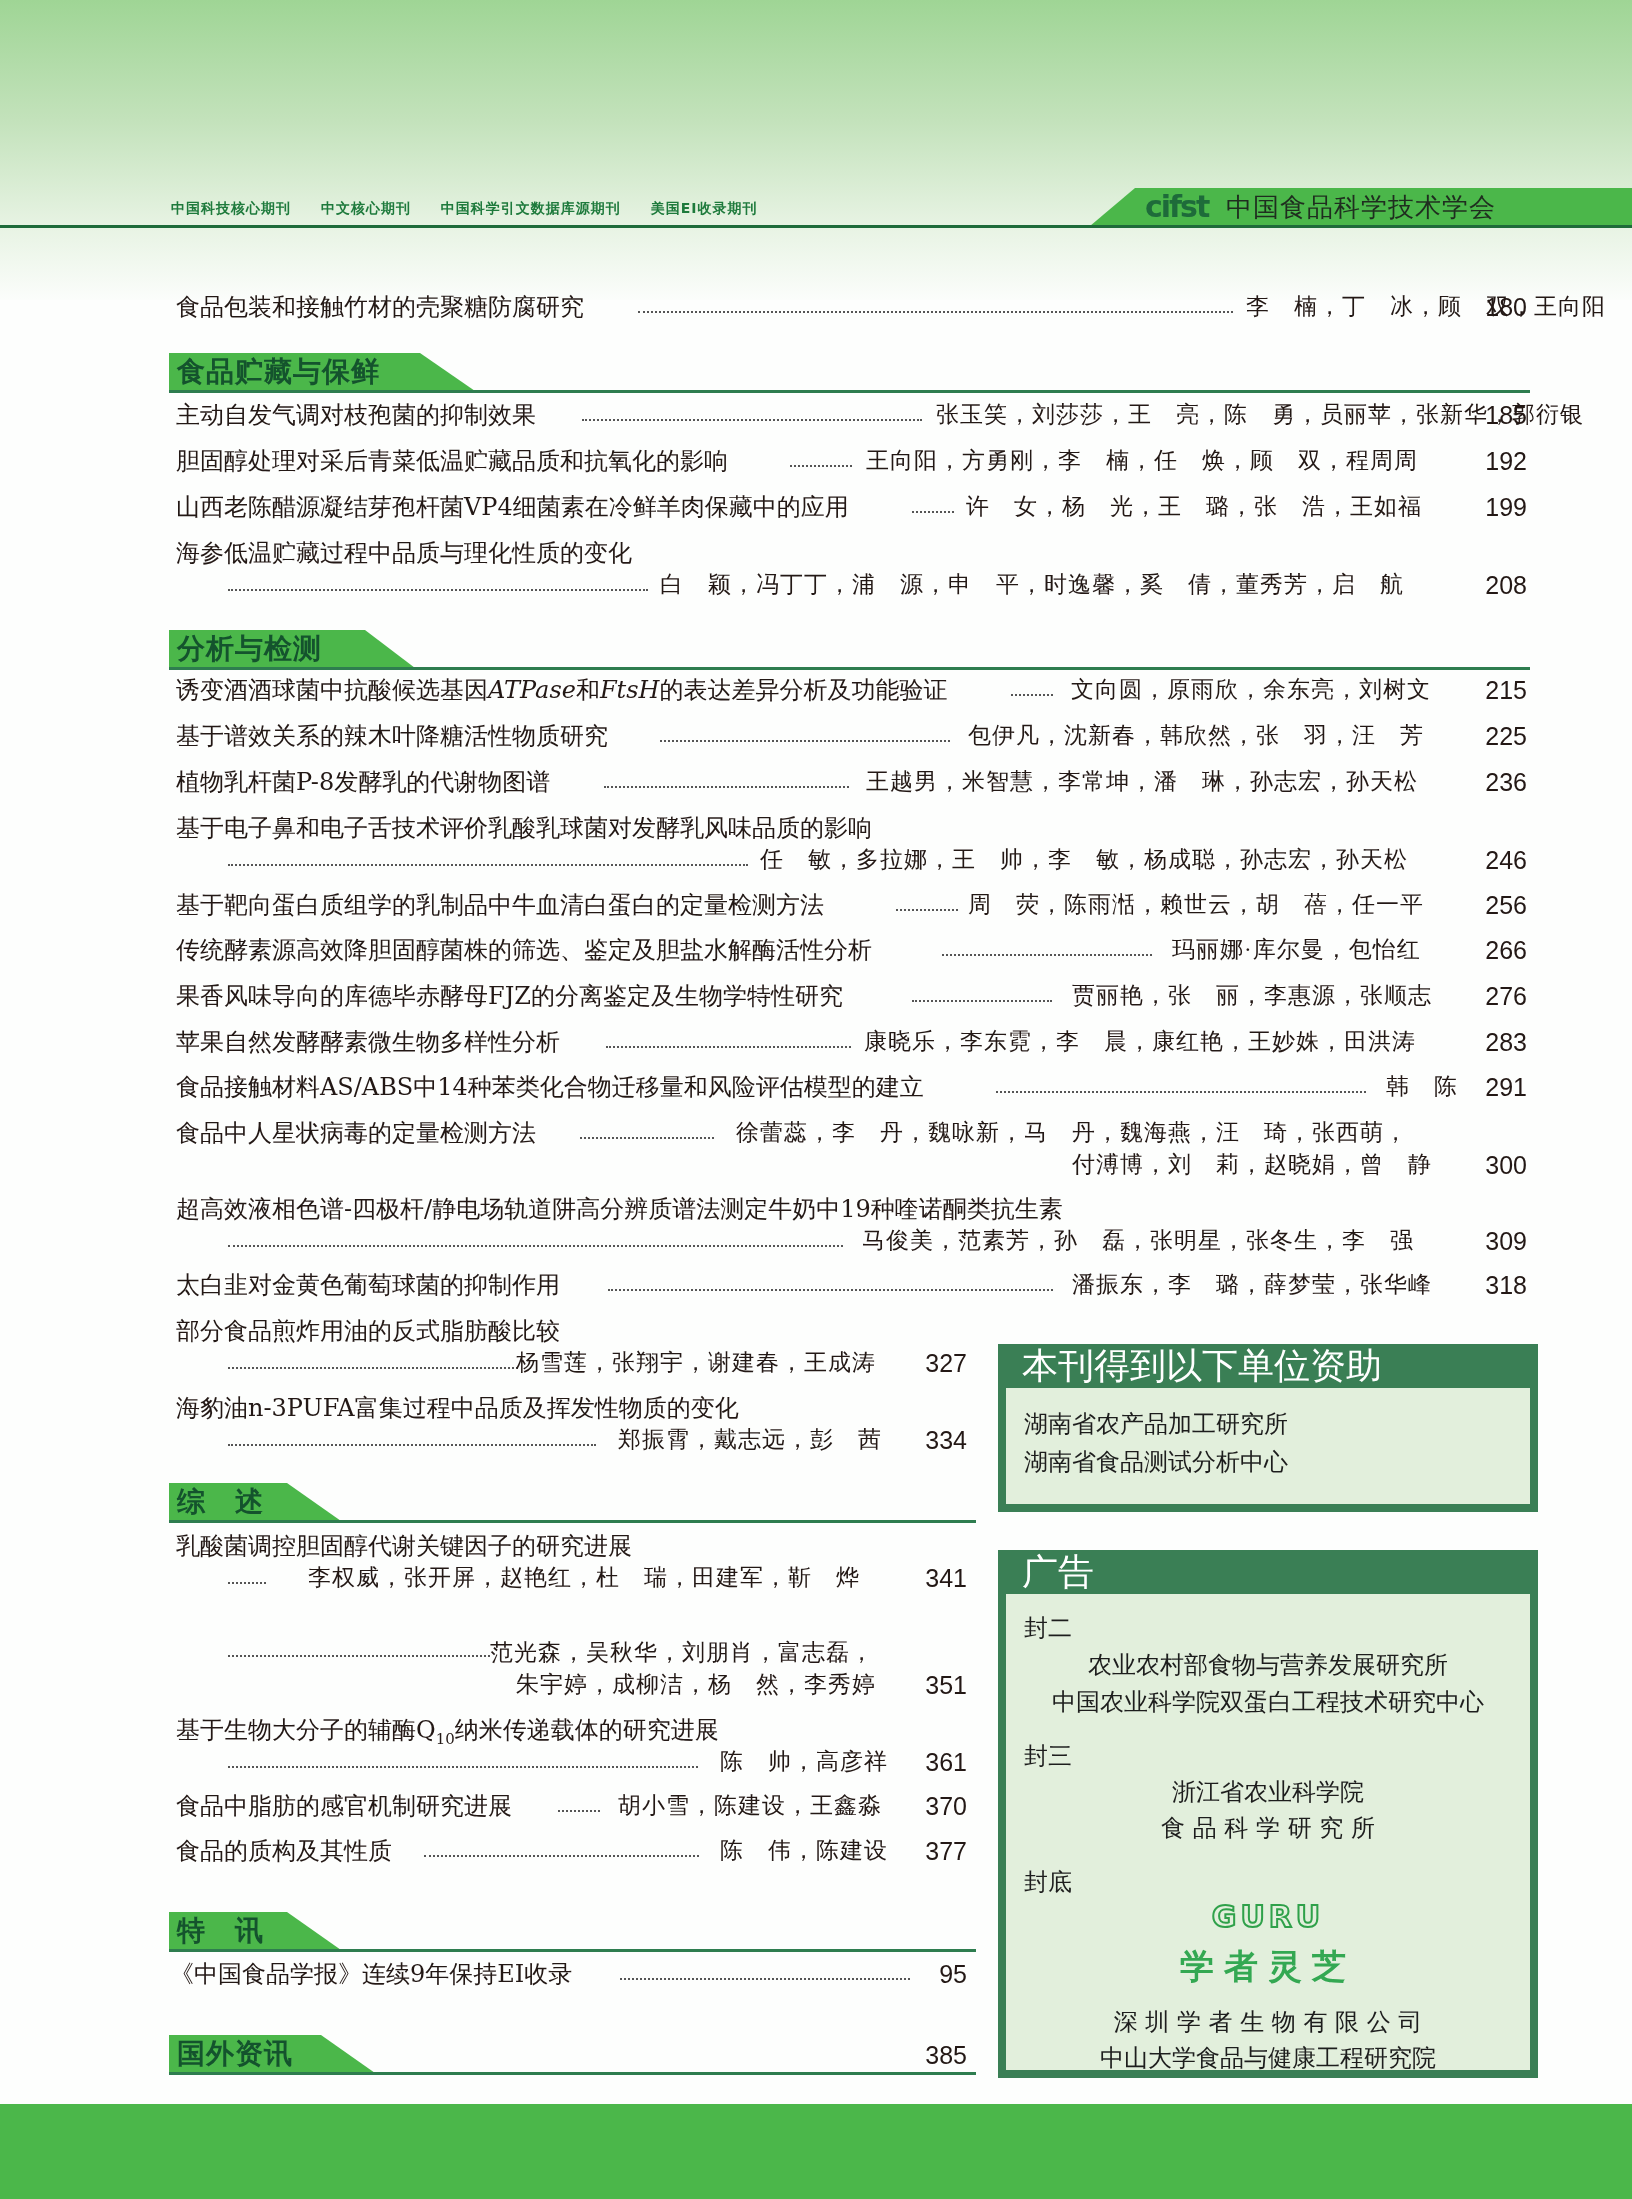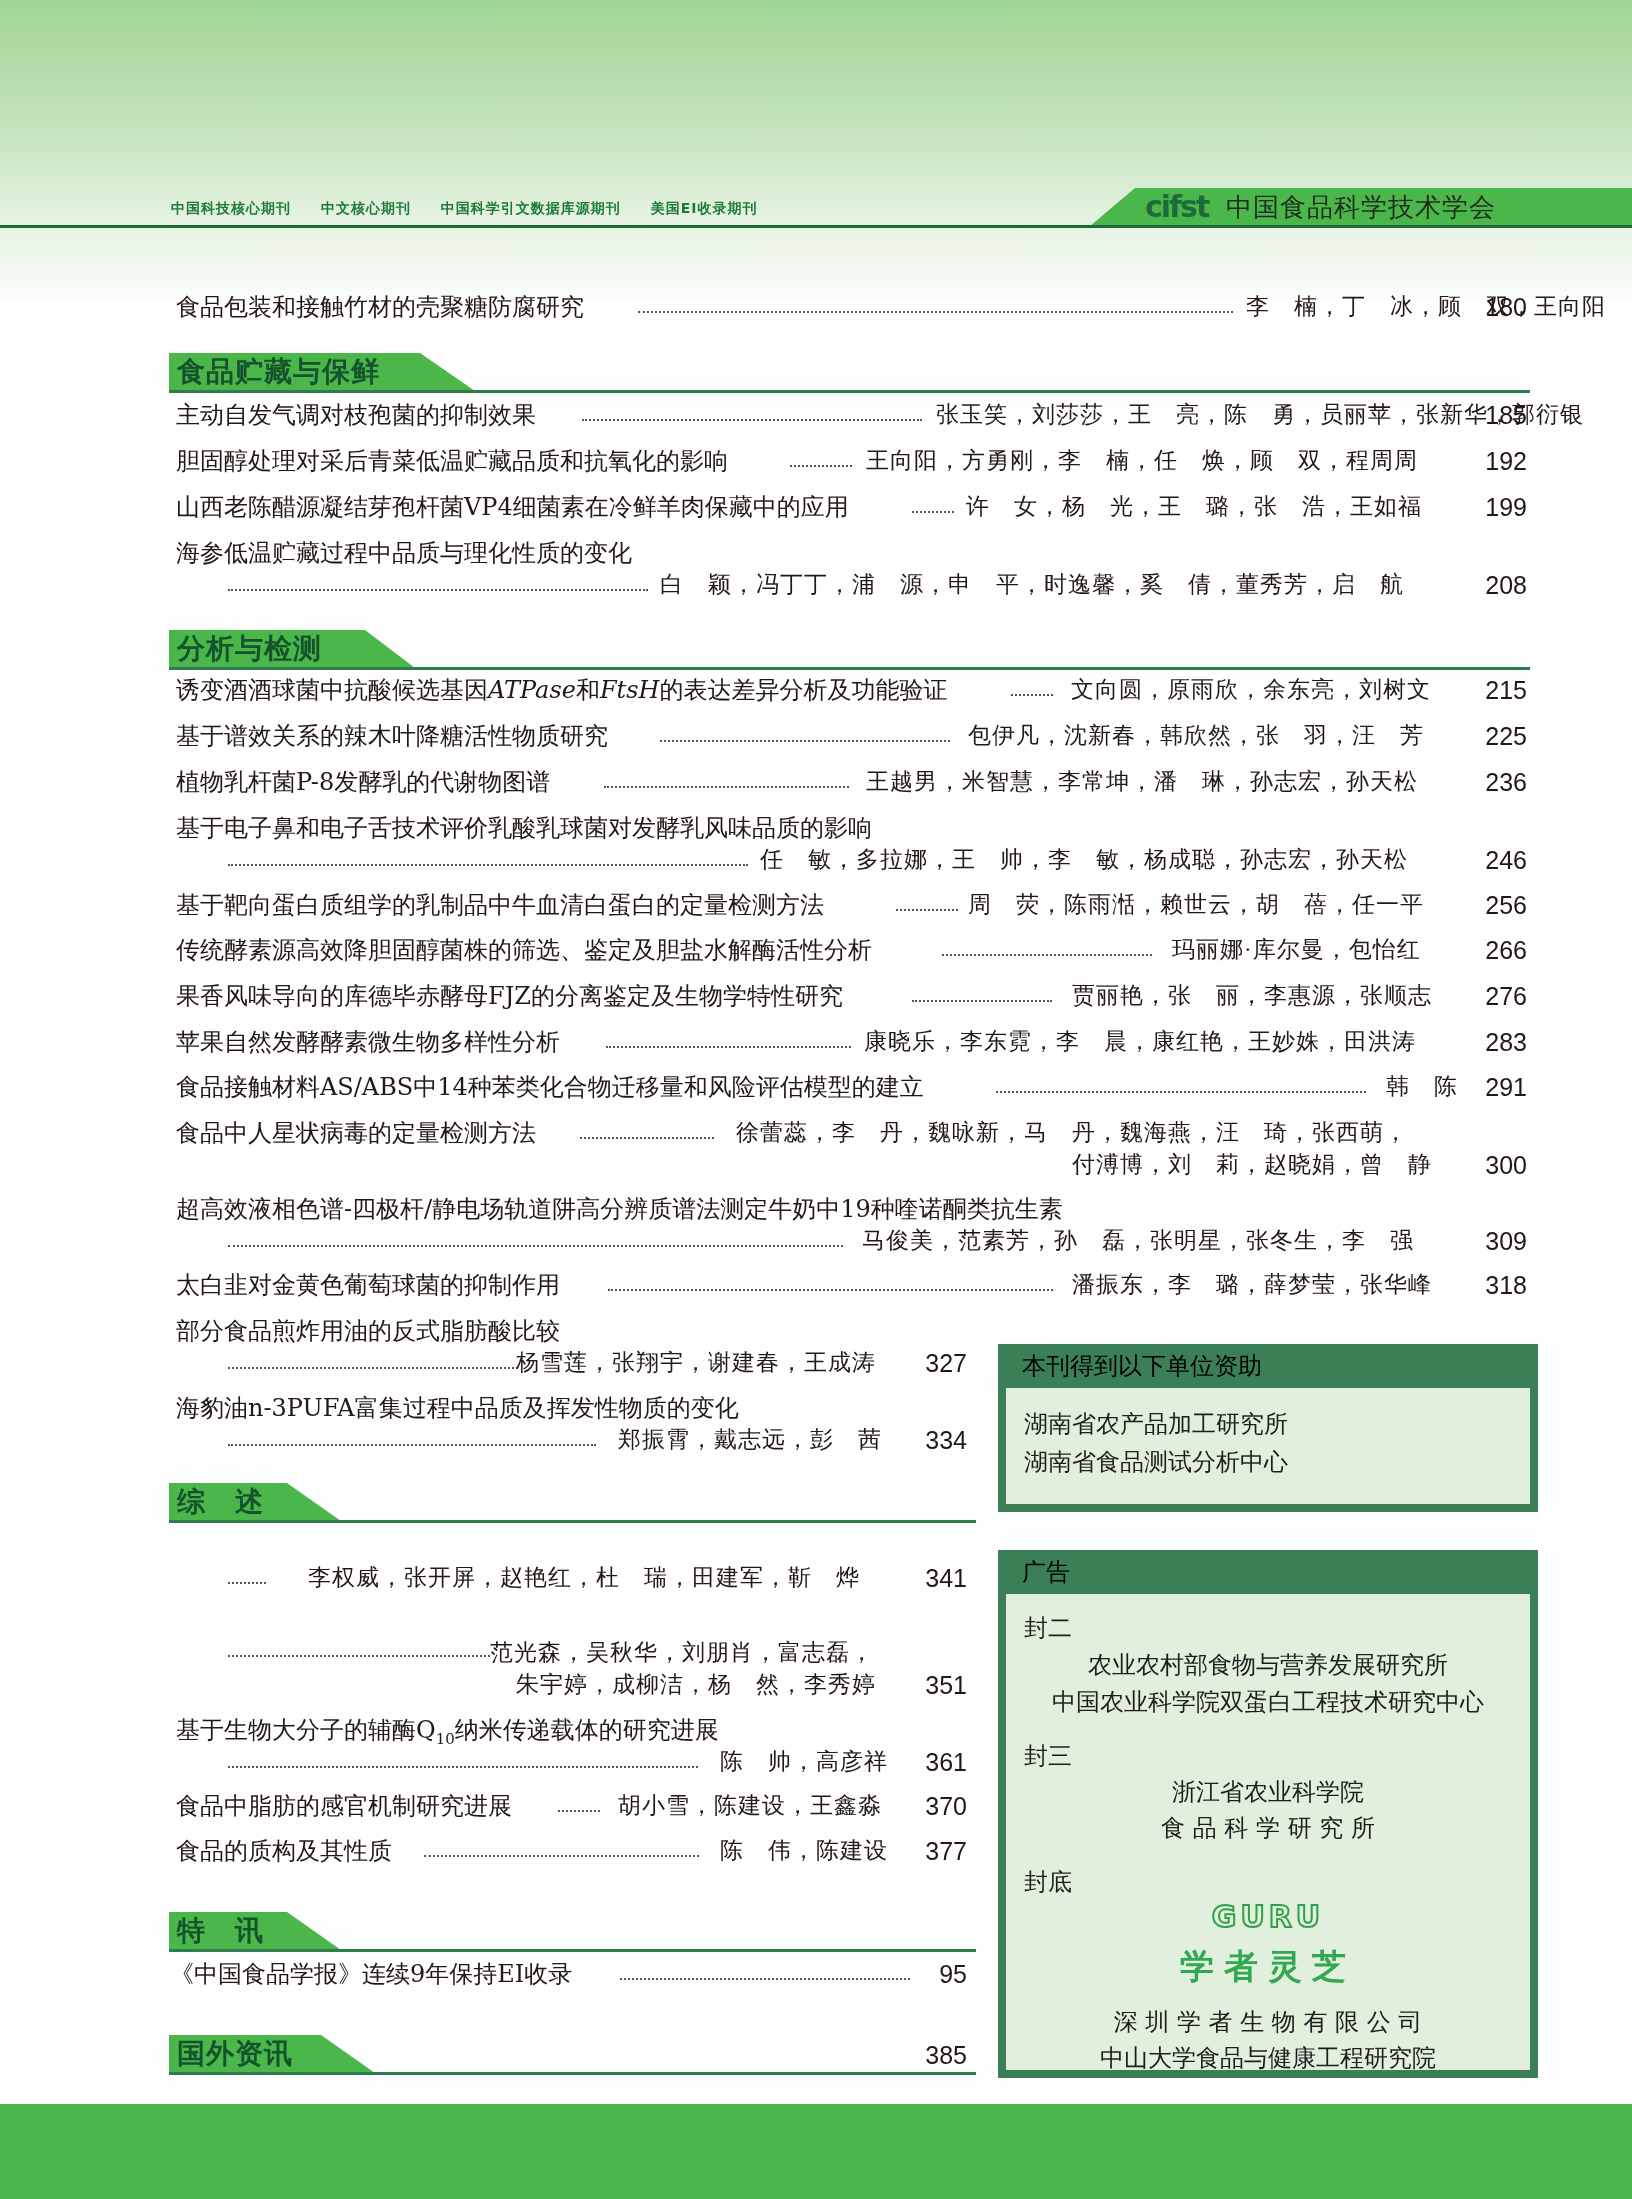--- a/index.html
+++ b/index.html
@@ -28,21 +28,21 @@
   .sec .pg { position:absolute; right:0; top:2px; line-height:36px; font-family:"Liberation Sans","DejaVu Sans",sans-serif; font-size:25px; }
 
   .row { position:absolute; height:32px; line-height:32px; font-size:24px; white-space:nowrap; }
   .title { position:absolute; left:0; top:0; font-size:24px; }
   .auth { position:absolute; top:0; font-family:Liberation Serif, serif; font-size:23px; letter-spacing:1px; }
   .dots { position:absolute; top:20px; height:0; border-top:2px dotted #555; }
   .pn { position:absolute; right:0; top:0; font-family:"Liberation Sans","DejaVu Sans",sans-serif; font-size:25px; }
   i.it { font-style:italic; }
 
   .box { position:absolute; left:998px; width:540px; background:#3a7f55; }
-  .box .bh { position:absolute; left:24px; top:0; color:#000000; font-family:"DejaVu Sans","Liberation Sans",sans-serif; font-size:24px; line-height:44px; }
+  .box .bh { position:absolute; left:24px; top:0; color:#ffffff; font-family:"DejaVu Sans","Liberation Sans",sans-serif; font-size:36px; line-height:44px; }
   .box .bb { position:absolute; left:8px; right:8px; top:44px; bottom:8px; background:#e2efdc; }
   .bb .t { position:absolute; font-family:"DejaVu Sans","Liberation Sans",sans-serif; font-size:24px; color:#1d1d1d; white-space:nowrap; }
   .guru { position:absolute; font-family:"DejaVu Sans","Liberation Sans",sans-serif; font-weight:bold; font-size:30px;
           color:#e2efdc; -webkit-text-stroke:2px #2fa14a; letter-spacing:4px; }
   .brand { position:absolute; font-family:Liberation Mono, monospace; font-weight:bold; font-size:34px; color:#33a852; letter-spacing:10px; }
   .bottomband { position:absolute; left:0; top:2104px; width:1632px; height:95px; background:#4bb74a; }
 </style>
 </head>
 <body>
 
@@ -191,20 +191,21 @@
 </div>
 
 <div class="sec" style="left:169px; top:1483px; width:807px; height:38px;">
   <div class="tab" style="width:172px; clip-path:polygon(0 0,118px 0,172px 100%,0 100%);">
     <span>综　述</span>
   </div>
   <div class="line" style="width:807px;"></div>
 </div>
 
 <div class="row" style="left:176px; top:1530px; width:791px; height:64px;">
+  <span class="title">乳酸菌调控胆固醇代谢关键因子的研究进展</span>
   <span class="dots" style="left:52px; top:52px; width:38px;"></span>
   <span class="auth" style="left:132px; top:32px;">李权威，张开屏，赵艳红，杜　瑞，田建军，靳　烨</span>
   <span class="pn" style="top:32px;">341</span>
 </div>
 <div class="row" style="left:176px; top:1607px; width:791px; height:96px;">
   <span class="dots" style="left:52px; top:48px; width:262px;"></span>
   <span class="auth" style="left:314px; top:30px;">范光森，吴秋华，刘朋肖，富志磊，</span>
   <span class="auth" style="left:340px; top:62px;">朱宇婷，成柳洁，杨　然，李秀婷</span>
   <span class="pn" style="top:62px;">351</span>
 </div>

